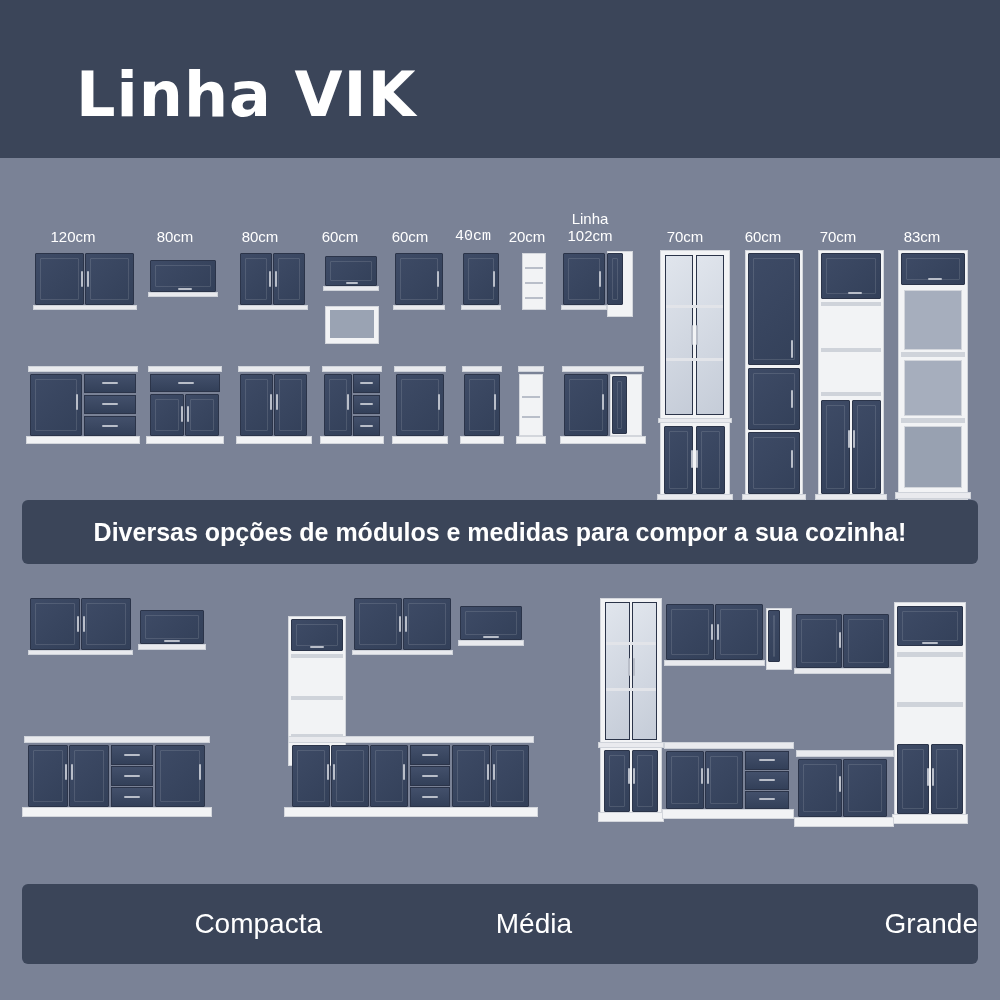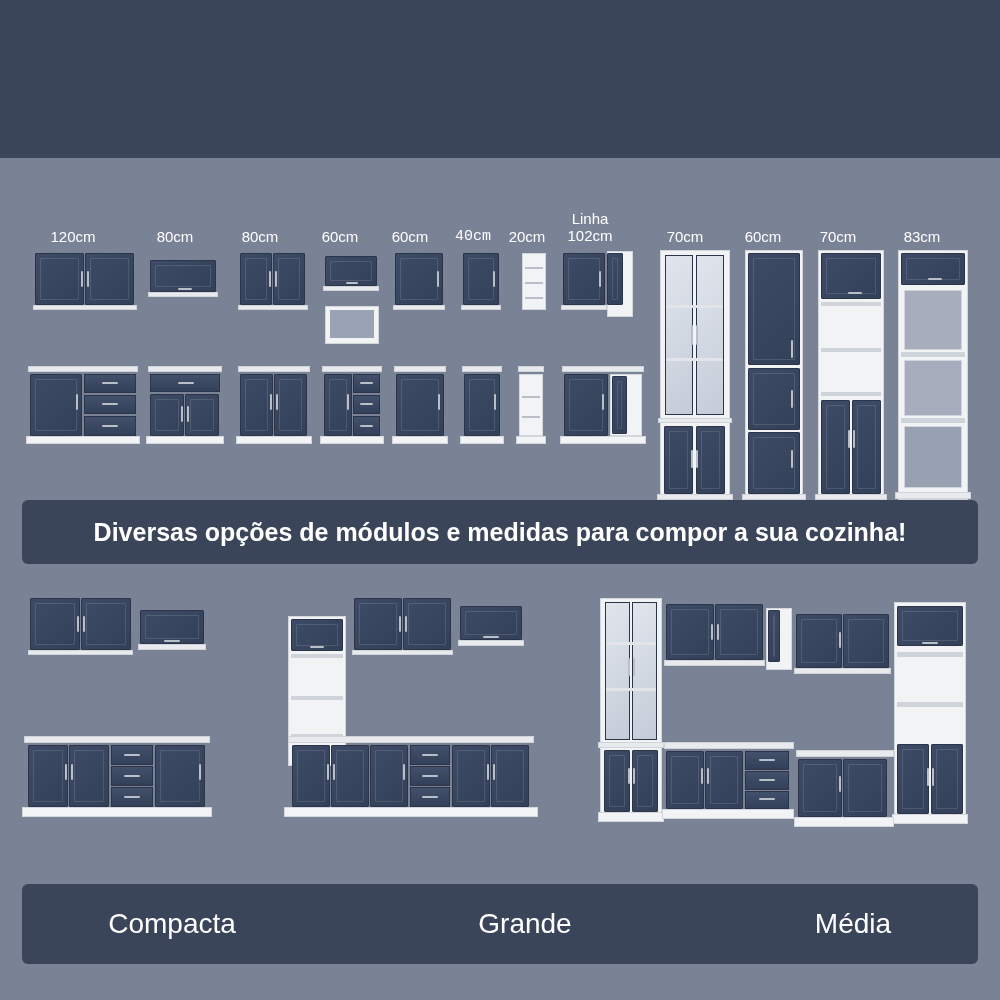--- a/index.html
+++ b/index.html
@@ -91,30 +91,31 @@
   
   .comps { position: absolute; left: 0; top: 580px; width: 1000px; height: 300px; }
 
   
   .footer {
     position: absolute; left: 22px; top: 884px; width: 956px; height: 80px;
     background: #3b4559; border-radius: 6px;
     display: flex; align-items: center;
   }
   .footer-cell {
-    color: #fff; font-size: 28px; text-align: center;
+    color: #fff; font-size: 28px; text-align: right;
   }
   .fc1 { width: 300px; }
   .fc2 { width: 250px; }
   .fc3 { width: 406px; }
 </style>
 </head>
 <body>
 
 <div class="header">
+  <div class="header-title">Linha VIK</div>
 </div>
 
 <div class="modules">
 
   <div id="dim-labels">
       <div class="dim-label" style="left: 18px; top: 70px; white-space: pre-line;">120cm</div>
       <div class="dim-label" style="left: 120px; top: 70px; white-space: pre-line;">80cm</div>
       <div class="dim-label" style="left: 205px; top: 70px; white-space: pre-line;">80cm</div>
       <div class="dim-label" style="left: 285px; top: 70px; white-space: pre-line;">60cm</div>
       <div class="dim-label" style="left: 355px; top: 70px; white-space: pre-line;">60cm</div>
@@ -448,15 +449,15 @@
     <div class="door" style="left:198px;top:167px;width:44px;height:58px;"></div>
     <div class="door" style="left:243px;top:167px;width:44px;height:58px;"></div>
     <div class="handle" style="left:239px;top:184px;width:2px;height:16px;"></div>
     <div class="handle" style="left" :0px=""></div>
     <div class="panel-white" style="left:194px;top:225px;width:100px;height:10px;"></div>
   </div>
 </div>
 
 <div class="footer">
   <div class="footer-cell fc1">Compacta</div>
+  <div class="footer-cell fc2">Média</div>
   <div class="footer-cell fc3">Grande</div>
-  <div class="footer-cell fc2">Média</div>
 </div>
 
 </body></html>

